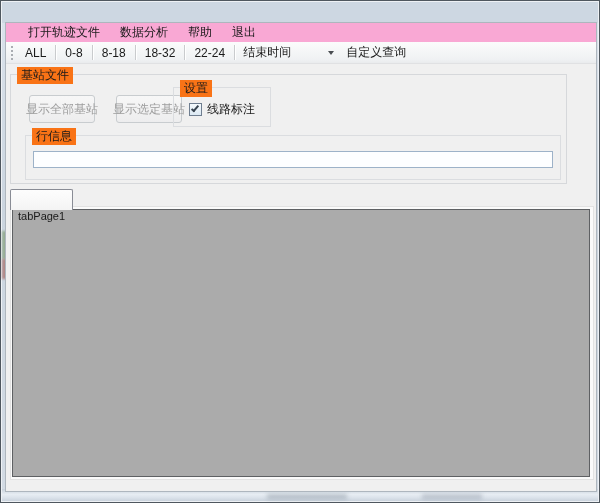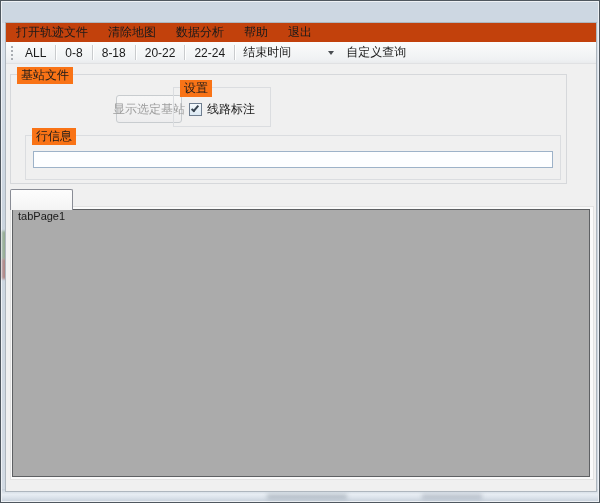--- a/index.html
+++ b/index.html
@@ -55,21 +55,21 @@
   .glyph-max { position:absolute; left:5px; top:4px; width:9px; height:8px;
     border:1px solid #41474D; border-top-width:2px; }
   .glyph-close-a,.glyph-close-b { position:absolute; left:5px; top:7px; width:9px; height:2px; background:#41474D; }
   .glyph-close-a { transform:rotate(45deg); } .glyph-close-b { transform:rotate(-45deg); }
 
   
   .client { position:absolute; left:5px; top:22px; width:590px; height:468px;
     background:#F0F0F0; box-shadow:0 0 0 1px #AEB6BE; }
 
   .menubar { position:absolute; left:0; top:0; width:100%; height:19px;
-    background:#c2410c; display:flex; align-items:center; padding-left:0; }
+    background:#f9a8d4; display:flex; align-items:center; padding-left:12px; }
   .menu-item { font-size:12px; color:#1A1A1A; padding:2px 10px; white-space:nowrap; }
 
   .toolbar { position:absolute; left:0; top:19px; width:100%; height:22px;
     background:linear-gradient(180deg,#FBFCFC 0%,#EFF1F3 85%,#E9EBED 100%);
     border-bottom:1px solid #E0E1E3;
     display:flex; align-items:center; padding-left:4px; }
   .grip { width:3px; height:14px; border-left:2px dotted #A9ADB2; margin:0 4px 0 1px; }
   .tb-btn { font-size:12px; color:#1A1A1A; padding:2px 7px; white-space:nowrap; border-radius:2px; }
   .tb-sep { width:1px; height:15px; background:#C9CBCD; box-shadow:1px 0 0 #FFFFFF; margin:0 2px; }
   .tb-combo { display:flex; align-items:center; justify-content:space-between;
@@ -131,47 +131,47 @@
   <div class="frame-side frame-right"></div>
   <div class="frame-bottom">
     <span class="smudge sm-b1"></span>
     <span class="smudge sm-b2"></span>
   </div>
 
   <div class="client">
 
     <div class="menubar">
       <span class="menu-item">打开轨迹文件</span>
-      <span class="menu-item">清除地图</span>
       <span class="menu-item">数据分析</span>
       <span class="menu-item">帮助</span>
       <span class="menu-item">退出</span>
     </div>
 
     <div class="toolbar">
       <span class="grip"></span>
       <span class="tb-btn">ALL</span>
       <span class="tb-sep"></span>
       <span class="tb-btn">0-8</span>
       <span class="tb-sep"></span>
       <span class="tb-btn">8-18</span>
       <span class="tb-sep"></span>
-      <span class="tb-btn">20-22</span>
+      <span class="tb-btn">18-32</span>
       <span class="tb-sep"></span>
       <span class="tb-btn">22-24</span>
       <span class="tb-sep"></span>
       <span class="tb-combo">
         <span>结束时间</span>
         <span class="arrow-down"></span>
       </span>
       <span class="tb-btn">自定义查询</span>
     </div>
 
     <div class="groupbox gb-station">
       <span class="gb-label">基站文件</span>
+      <button class="win-btn-disabled btn-show-all" disabled="">显示全部基站</button>
       <button class="win-btn-disabled btn-show-selected" disabled="">显示选定基站</button>
 
       <div class="groupbox gb-settings" style="position:absolute; left:162px; top:12px;">
         <span class="gb-label">设置</span>
         <span class="checkbox-row">
           <span class="checkbox-box">
             <span class="check-icon"></span>
           </span>
           <span class="checkbox-label">线路标注</span>
         </span>

